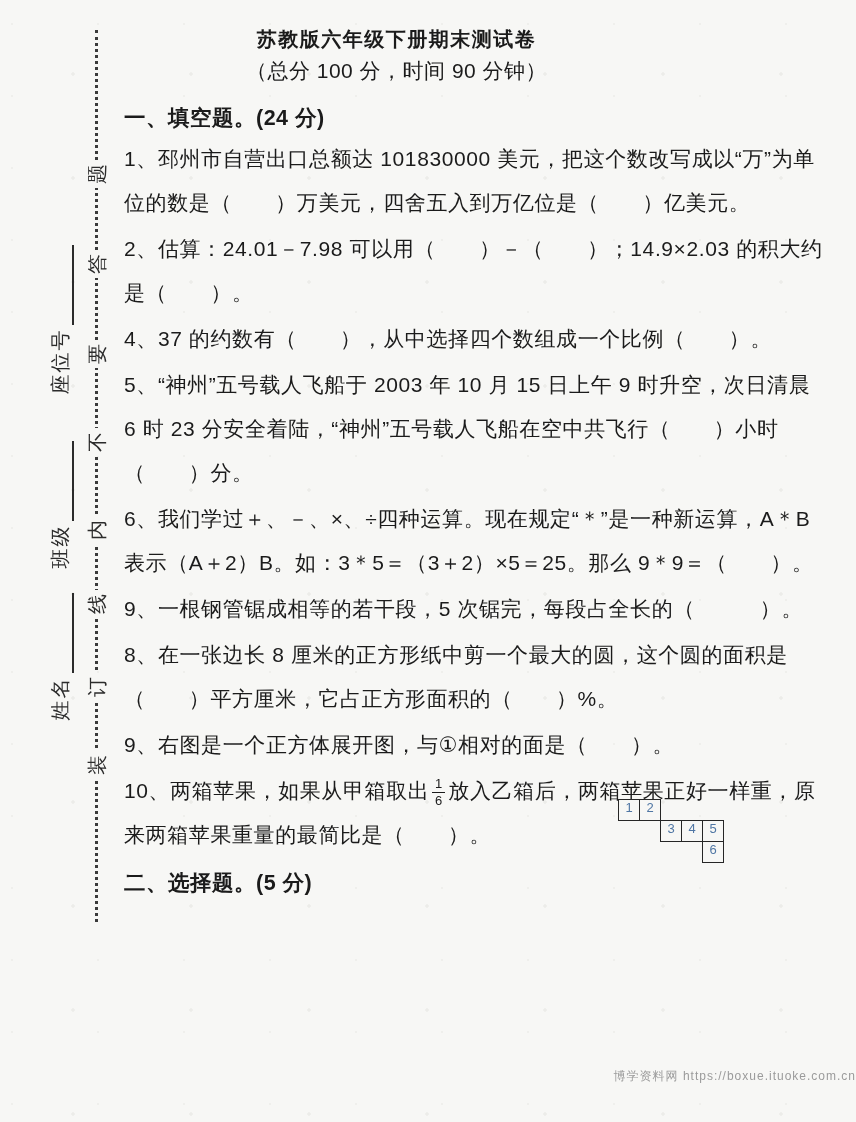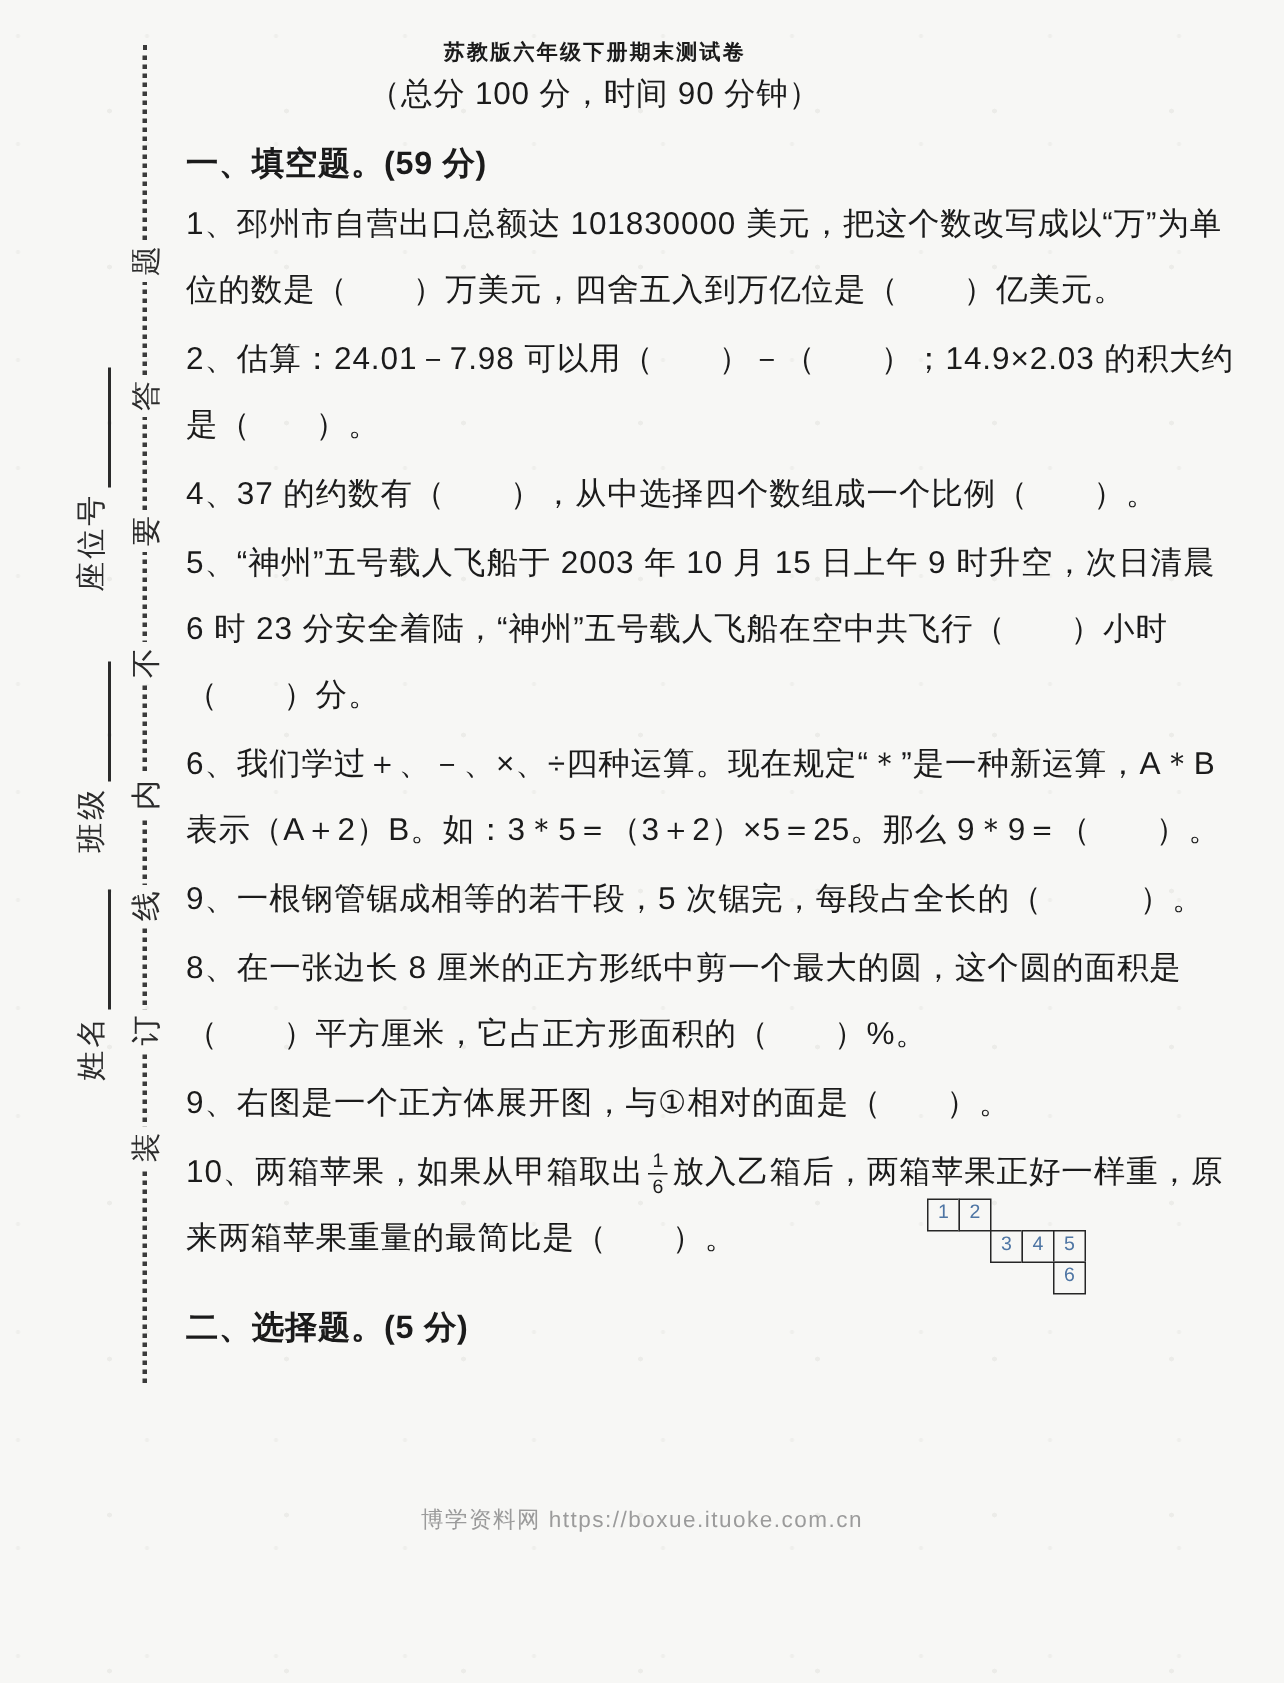--- a/index.html
+++ b/index.html
@@ -50,31 +50,31 @@
   }
 
   
   main {
     position: absolute;
     left: 124px; top: 0;
     width: 700px;
   }
   .head-block { width: 545px; text-align: center; }
   h1.title {
-    font-size: 14px; font-weight: bold;
+    font-size: 20px; font-weight: bold;
     margin: 26px 0 0; letter-spacing: 1.5px;
   }
   .subtitle {
     font-size: 21px; margin-top: 4px; letter-spacing: 0.5px;
   }
   h2.sec {
     font-size: 21.5px; font-weight: bold;
     margin: 18px 0 5px; letter-spacing: 0.5px;
   }
-  h2.sec2 { margin-top: 22px; }
+  h2.sec2 { margin-top: 11px; }
   p.q {
     font-size: 21px; line-height: 44px;
     margin: 0 0 2px; letter-spacing: 0.6px;
     word-break: break-word;
   }
 
   
   .frac {
     display: inline-flex; flex-direction: column; align-items: center;
     vertical-align: middle; line-height: 1; margin: 0 3px;
@@ -94,23 +94,23 @@
   .cell.c1 { left: 0;    top: 0; }
   .cell.c2 { left: 21px; top: 0; }
   .cell.c3 { left: 42px; top: 21px; }
   .cell.c4 { left: 63px; top: 21px; }
   .cell.c5 { left: 84px; top: 21px; }
   .cell.c6 { left: 84px; top: 42px; }
 
   
   .footer {
     position: absolute;
-    left: 0; right: 0; top: 1004px;
-    text-align: center;
-    font-size: 15px; color: #9b9b9b; letter-spacing: 1px;
+    left: 0; right: 0; top: 1068px;
+    text-align: right;
+    font-size: 12px; color: #9b9b9b; letter-spacing: 1px;
   }
 </style>
 </head>
 <body>
 
 <div class="page">
 
   <div class="binding-line"></div>
   <span class="bchar" style="top:161px">题</span>
   <span class="bchar" style="top:251px">答</span>
@@ -133,21 +133,21 @@
     <span>姓名</span>
       <span class="uline"></span>
   </div>
 
   <main>
     <div class="head-block">
       <h1 class="title">苏教版六年级下册期末测试卷</h1>
       <div class="subtitle">（总分 100 分，时间 90 分钟）</div>
     </div>
 
-    <h2 class="sec">一、填空题。(59 分)</h2>
+    <h2 class="sec">一、填空题。(24 分)</h2>
 
     <p class="q">1、邳州市自营出口总额达 101830000 美元，把这个数改写成以“万”为单位的数是（　　）万美元，四舍五入到万亿位是（　　）亿美元。</p>
     <p class="q">2、估算：24.01－7.98 可以用（　　）－（　　）；14.9×2.03 的积大约是（　　）。</p>
     <p class="q">4、37 的约数有（　　），从中选择四个数组成一个比例（　　）。</p>
     <p class="q">5、“神州”五号载人飞船于 2003 年 10 月 15 日上午 9 时升空，次日清晨 6 时 23 分安全着陆，“神州”五号载人飞船在空中共飞行（　　）小时（　　）分。</p>
     <p class="q">6、我们学过＋、－、×、÷四种运算。现在规定“＊”是一种新运算，A＊B 表示（A＋2）B。如：3＊5＝（3＋2）×5＝25。那么 9＊9＝（　　）。</p>
     <p class="q">9、一根钢管锯成相等的若干段，5 次锯完，每段占全长的（　　　）。</p>
     <p class="q">8、在一张边长 8 厘米的正方形纸中剪一个最大的圆，这个圆的面积是（　　）平方厘米，它占正方形面积的（　　）%。</p>
     <p class="q">9、右图是一个正方体展开图，与①相对的面是（　　）。</p>
     <p class="q"><span>10、两箱苹果，如果从甲箱取出</span><span class="frac">

